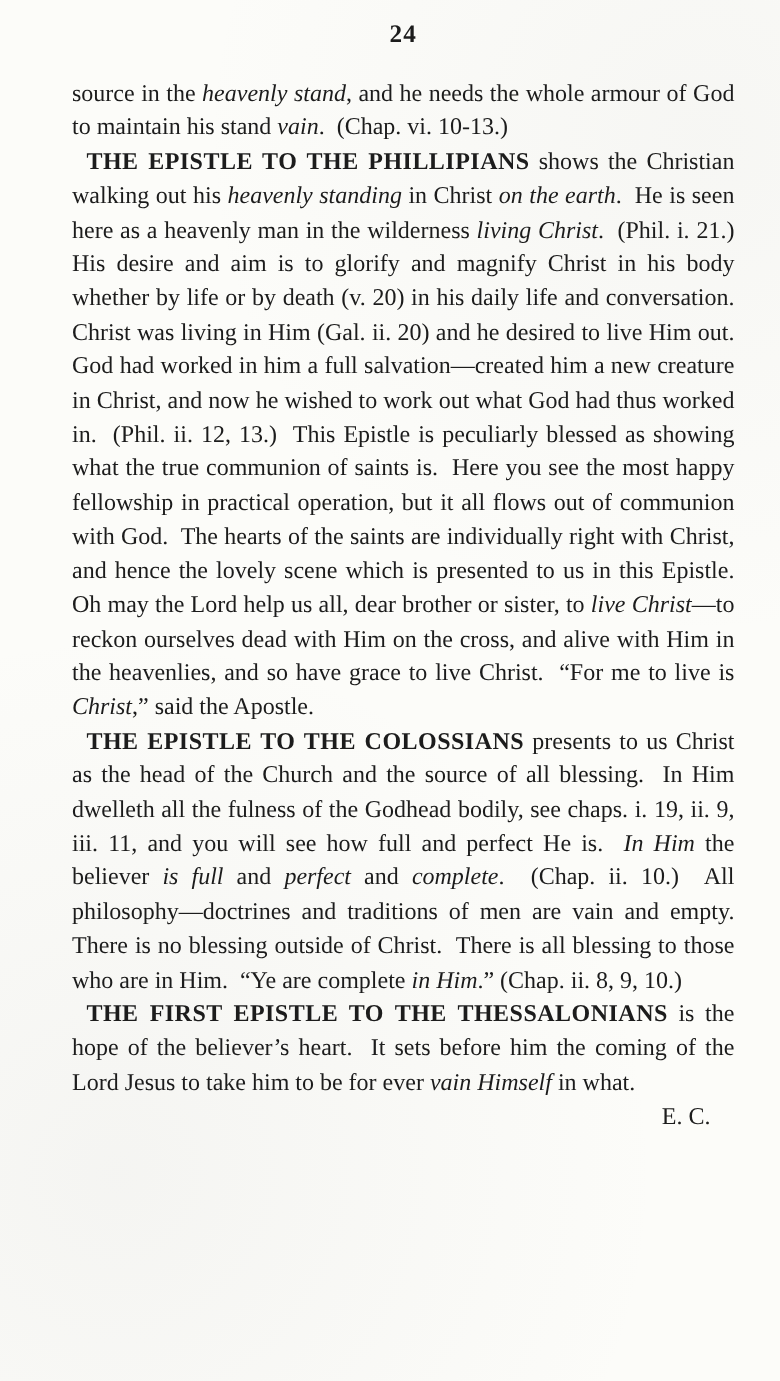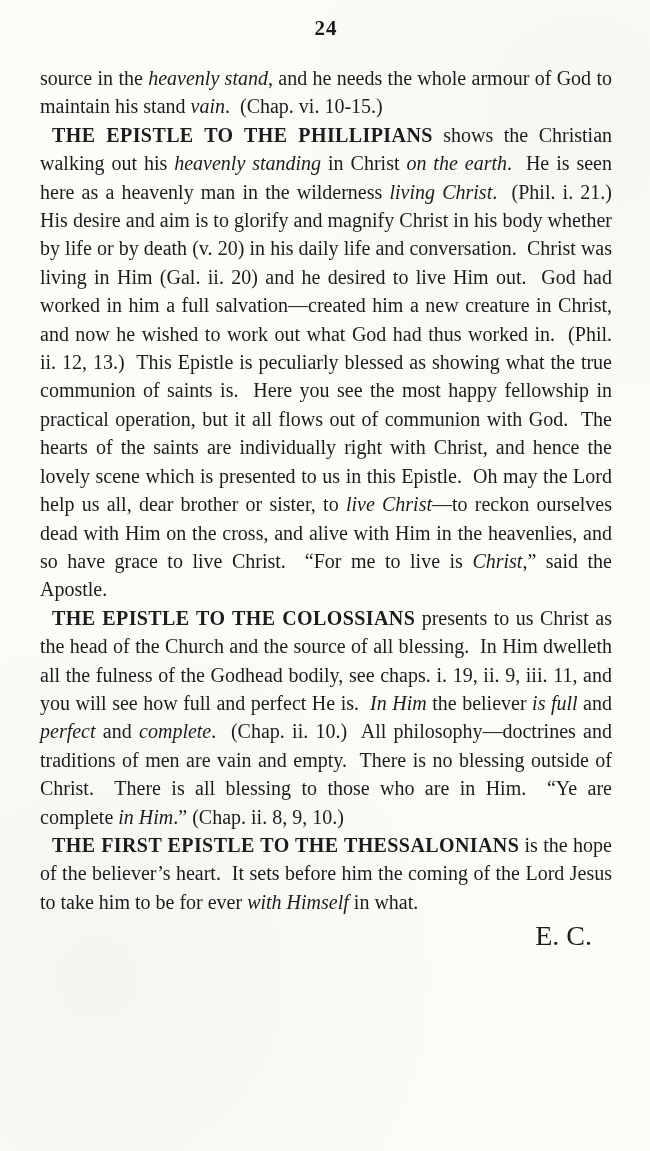--- a/index.html
+++ b/index.html
@@ -7,21 +7,21 @@
     width:650px;
     height:1151px;
     box-sizing:border-box;
     margin:0 auto;
     background:#fcfcf9;
     background-image:
       radial-gradient(circle at 15% 85%, rgba(180,180,180,0.10), transparent 40%),
       radial-gradient(circle at 90% 10%, rgba(180,180,180,0.08), transparent 35%);
     color:#1c1c1c;
     font-family:"Liberation Serif","DejaVu Serif",serif;
-    padding:10px 38px 0 40px;
+    padding:10px 38px 0 60px;
     position:relative;
     overflow:hidden;
   }
   .page-number{
     text-align:center;
     font-weight:bold;
     font-size:21px;
     letter-spacing:1px;
     margin-top:6px;
   }
@@ -33,32 +33,32 @@
   }
   .text-block p{
     margin:0;
     white-space:pre-wrap;
   }
   .text-block p.indent{ text-indent:12px; }
   .b{ font-weight:bold; letter-spacing:0.4px; }
   .i{ font-style:italic; }
   .signature{
     text-align:right;
-    font-size:28px;
+    font-size:20px;
     padding-right:20px;
     margin-top:4px;
   }
 </style>
 </head>
 <body>
 
 <div class="page">
   <div class="page-number">24</div>
 
   <div class="text-block">
-      <p><span>source in the </span><span class="i">heavenly stand</span><span>, and he needs the whole armour of God to maintain his stand </span><span class="i">vain</span><span>.  (Chap. vi. 10-15.)</span></p>
+      <p><span>source in the </span><span class="i">heavenly stand</span><span>, and he needs the whole armour of God to maintain his stand </span><span class="i">vain</span><span>.  (Chap. vi. 10-13.)</span></p>
       <p class="indent"><span class="b">THE EPISTLE TO THE PHILLIPIANS</span><span> shows the Christian walking out his </span><span class="i">heavenly standing</span><span> in Christ </span><span class="i">on the earth</span><span>.  He is seen here as a heavenly man in the wilderness </span><span class="i">living Christ</span><span>.  (Phil. i. 21.)  His desire and aim is to glorify and magnify Christ in his body whether by life or by death (v. 20) in his daily life and conversation.  Christ was living in Him (Gal. ii. 20) and he desired to live Him out.  God had worked in him a full salvation—created him a new creature in Christ, and now he wished to work out what God had thus worked in.  (Phil. ii. 12, 13.)  This Epistle is peculiarly blessed as showing what the true communion of saints is.  Here you see the most happy fellowship in practical operation, but it all flows out of communion with God.  The hearts of the saints are individually right with Christ, and hence the lovely scene which is presented to us in this Epistle.  Oh may the Lord help us all, dear brother or sister, to </span><span class="i">live Christ</span><span>—to reckon ourselves dead with Him on the cross, and alive with Him in the heavenlies, and so have grace to live Christ.  “For me to live is </span><span class="i">Christ</span><span>,” said the Apostle.</span></p>
       <p class="indent"><span class="b">THE EPISTLE TO THE COLOSSIANS</span><span> presents to us Christ as the head of the Church and the source of all blessing.  In Him dwelleth all the fulness of the Godhead bodily, see chaps. i. 19, ii. 9, iii. 11, and you will see how full and perfect He is.  </span><span class="i">In Him</span><span> the believer </span><span class="i">is full</span><span> and </span><span class="i">perfect</span><span> and </span><span class="i">complete</span><span>.  (Chap. ii. 10.)  All philosophy—doctrines and traditions of men are vain and empty.  There is no blessing outside of Christ.  There is all blessing to those who are in Him.  “Ye are complete </span><span class="i">in Him</span><span>.” (Chap. ii. 8, 9, 10.)</span></p>
-      <p class="indent"><span class="b">THE FIRST EPISTLE TO THE THESSALONIANS</span><span> is the hope of the believer’s heart.  It sets before him the coming of the Lord Jesus to take him to be for ever </span><span class="i">with Himself</span><span> in what.</span></p>
+      <p class="indent"><span class="b">THE FIRST EPISTLE TO THE THESSALONIANS</span><span> is the hope of the believer’s heart.  It sets before him the coming of the Lord Jesus to take him to be for ever </span><span class="i">vain Himself</span><span> in what.</span></p>
     </div>
 
   <div class="signature">E. C.</div>
 </div>
 
 </body></html>

